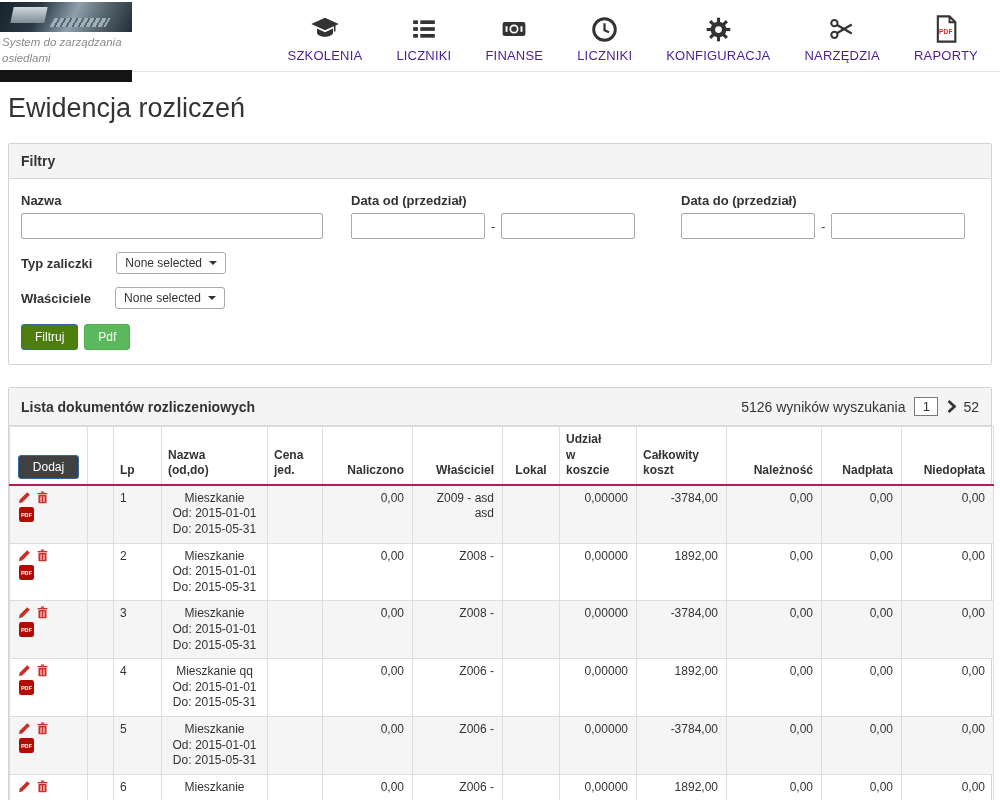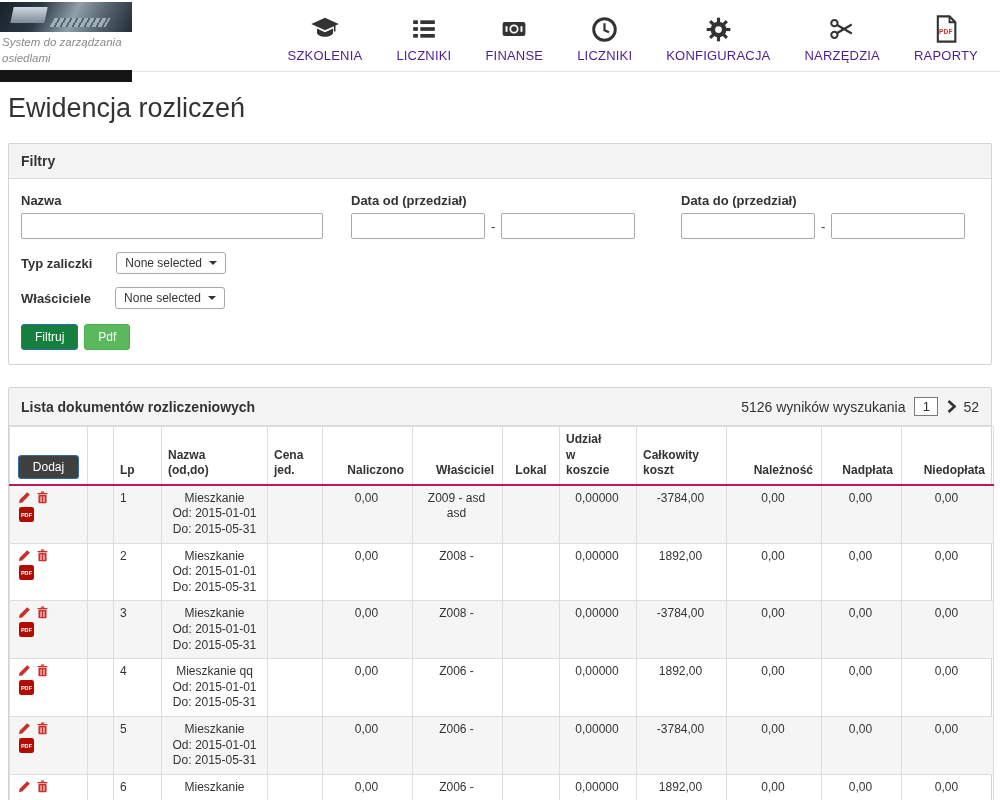--- a/index.html
+++ b/index.html
@@ -49,39 +49,39 @@
   .select-row { display:flex; align-items:center; gap:24px; margin-top:13px; }
   .select-row .flabel { margin-bottom:0; }
   .dd-btn { display:inline-flex; align-items:center; gap:7px; background:#fff;
     border:1px solid #a9a9a9; border-radius:3px; font-size:12px; color:#333;
     padding:3px 8px; cursor:pointer; }
   .caret { width:0; height:0; border-left:4px solid transparent; border-right:4px solid transparent;
     border-top:4px solid #333; }
   .btn-row { margin-top:15px; display:flex; gap:6px; }
   .btn { border-radius:3px; font-size:12px; color:#fff; padding:5px 13px; cursor:pointer;
     font-family:"Liberation Sans",sans-serif; border:1px solid transparent; }
-  .btn-blue { background:#15803d; border-color:#2e6da4;text-align:center; }
+  .btn-blue { background:#4d7c0f; border-color:#2e6da4;text-align:center; }
   .btn-green { background:#5cb85c; border-color:#4cae4c; }
   .btn-add { background:#404040; border-color:#2e6da4; padding:4px 14px; }
 
   
   .results-header { justify-content:space-between; }
   .pager { display:flex; align-items:center; font-weight:normal; font-size:14px; }
   .page-box { border:1px solid #7a7a7a; background:#fff; min-width:24px; text-align:center;
     padding:1px 6px; margin:0 9px; font-size:13px; cursor:pointer; }
   .chev { display:flex; align-items:center; margin-right:7px; cursor:pointer; }
 
   
   table { width:100%; border-collapse:collapse; table-layout:fixed; font-size:12px; }
   th, td { border:1px solid #ddd; padding:5px 6px; vertical-align:top; word-wrap:break-word; }
   thead th { vertical-align:bottom; font-weight:bold; white-space:pre-line;
     border-bottom:2px solid #be185d; line-height:1.3; }
   tbody tr:nth-child(odd) { background:#f5f5f5; }
   tbody td { line-height:1.3; }
-  .ta-r { text-align:center; padding-right:8px; }
+  .ta-r { text-align:right; padding-right:8px; }
   .ta-c { text-align:center; }
   .ta-l { text-align:left; }
   .col-name-cell { text-align:center; }
   .actions-cell { padding:5px 4px 4px 8px; }
   .act-row { display:flex; gap:5px; align-items:center; }
   .act-ico { cursor:pointer; display:inline-flex; }
   .pdf-ico { margin-top:3px; display:inline-flex; cursor:pointer; margin-left:1px; }
 
   .hcol-0 { text-align:left; }
   .hcol-1 { text-align:left; }

